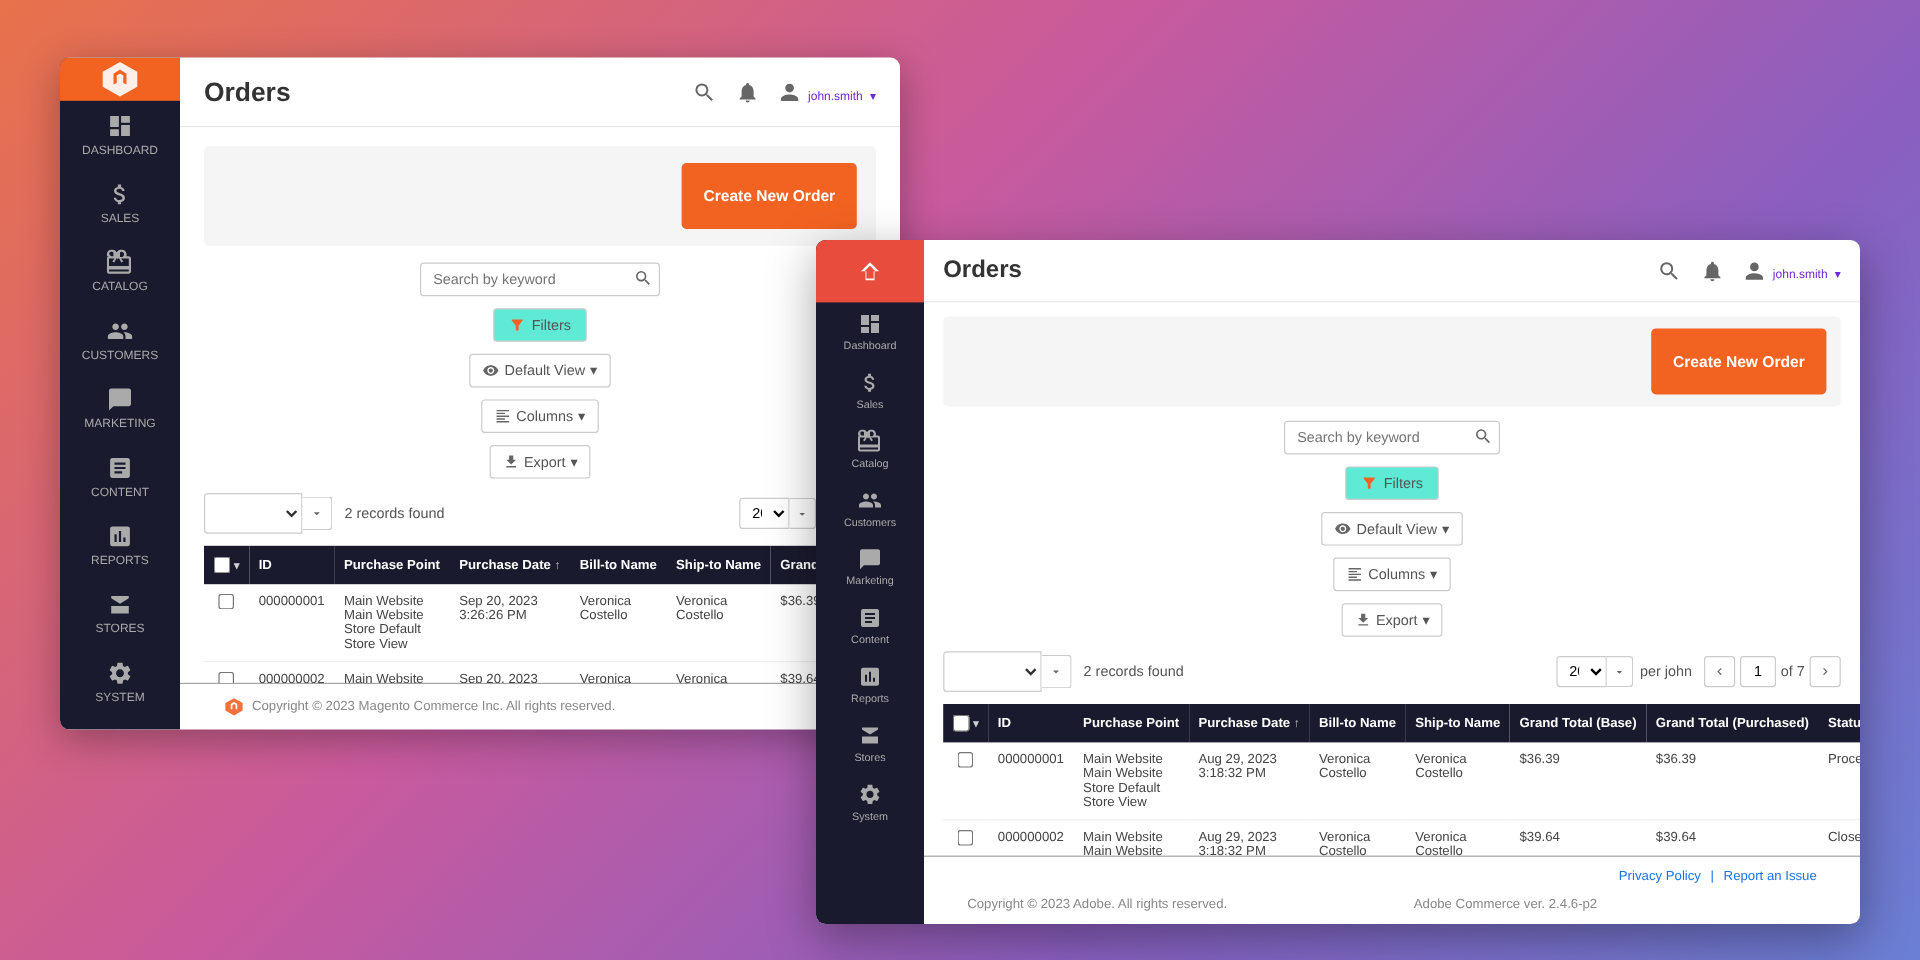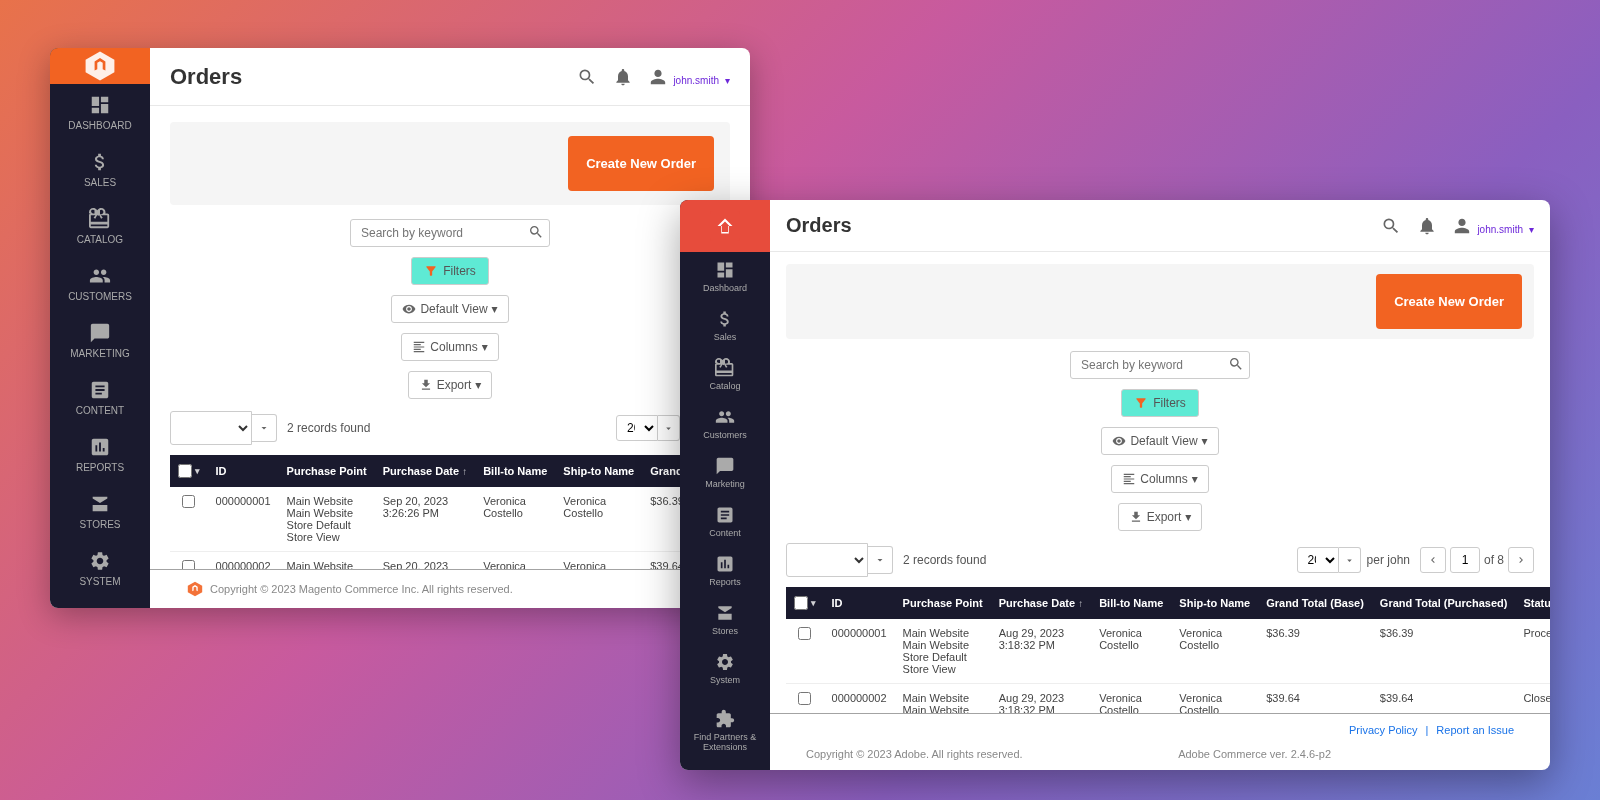--- a/index.html
+++ b/index.html
@@ -714,28 +714,20 @@
             <path d="M20 4H4v2l8 5 8-5V4zM4 13h16v7H4z"></path>
           </svg>
         <span>Stores</span>
       </div>
       <div class="sidebar2-item">
         <svg viewBox="0 0 24 24">
             <path d="M19.14,12.94c0.04-0.3,0.06-0.61,0.06-0.94c0-0.32-0.02-0.64-0.07-0.94l2.03-1.58c0.18-0.14,0.23-0.41,0.12-0.61 l-1.92-3.32c-0.12-0.22-0.37-0.29-0.59-0.22l-2.39,0.96c-0.5-0.38-1.03-0.7-1.62-0.94L14.4,2.81c-0.04-0.24-0.24-0.41-0.48-0.41 h-3.84c-0.24,0-0.43,0.17-0.47,0.41L9.25,5.35C8.66,5.59,8.12,5.92,7.63,6.29L5.24,5.33c-0.22-0.08-0.47,0-0.59,0.22L2.74,8.87 C2.62,9.08,2.66,9.34,2.86,9.48l2.03,1.58C4.84,11.36,4.8,11.69,4.8,12s0.02,0.64,0.07,0.94l-2.03,1.58 c-0.18,0.14-0.23,0.41-0.12,0.61l1.92,3.32c0.12,0.22,0.37,0.29,0.59,0.22l2.39-0.96c0.5,0.38,1.03,0.7,1.62,0.94l0.36,2.54 c0.05,0.24,0.24,0.41,0.48,0.41h3.84c0.24,0,0.44-0.17,0.47-0.41l0.36-2.54c0.59-0.24,1.13-0.56,1.62-0.94l2.39,0.96 c0.22,0.08,0.47,0,0.59-0.22l1.92-3.32c0.12-0.22,0.07-0.47-0.12-0.61L19.14,12.94z M12,15.6c-1.98,0-3.6-1.62-3.6-3.6 s1.62-3.6,3.6-3.6s3.6,1.62,3.6,3.6S13.98,15.6,12,15.6z"></path>
           </svg>
         <span>System</span>
       </div>
-      <div class="sidebar2-bottom">
-        <div class="sidebar2-item">
-          <svg viewBox="0 0 24 24">
-              <path d="M20.5 11H19V7c0-1.1-.9-2-2-2h-4V3.5C13 2.12 11.88 1 10.5 1S8 2.12 8 3.5V5H4c-1.1 0-1.99.9-1.99 2v3.8H3.5c1.49 0 2.7 1.21 2.7 2.7s-1.21 2.7-2.7 2.7H2V20c0 1.1.9 2 2 2h3.8v-1.5c0-1.49 1.21-2.7 2.7-2.7 1.49 0 2.7 1.21 2.7 2.7V22H17c1.1 0 2-.9 2-2v-4h1.5c1.38 0 2.5-1.12 2.5-2.5S21.88 11 20.5 11z"></path>
-            </svg>
-          <span>Find Partners &amp; Extensions</span>
-        </div>
-      </div>
     </div>
 
     <div class="main-content">
       <div class="topbar topbar-sm">
         <span class="topbar-title">Orders</span>
         <div class="topbar-icon">
           <svg viewBox="0 0 24 24">
               <path d="M15.5 14h-.79l-.28-.27A6.471 6.471 0 0 0 16 9.5 6.5 6.5 0 1 0 9.5 16c1.61 0 3.09-.59 4.23-1.57l.27.28v.79l5 4.99L20.49 19l-4.99-5zm-6 0C7.01 14 5 11.99 5 9.5S7.01 5 9.5 5 14 7.01 14 9.5 11.99 14 9.5 14z"></path>
             </svg>
         </div>
@@ -818,21 +810,21 @@
             </div>
             <span>per john</span>
           </div>
           <div class="pagination">
             <button class="page-btn">
               <svg viewBox="0 0 24 24">
                   <path d="M15.41 7.41L14 6l-6 6 6 6 1.41-1.41L10.83 12z"></path>
                 </svg>
             </button>
             <input class="page-input" type="text" value="1" style="">
-            <span>of 8</span>
+            <span>of 7</span>
             <button class="page-btn">
               <svg viewBox="0 0 24 24">
                   <path d="M10 6L8.59 7.41 13.17 12l-4.58 4.59L10 18l6-6z"></path>
                 </svg>
             </button>
           </div>
         </div>
         <table class="orders-table">
           <thead>
             <tr>

